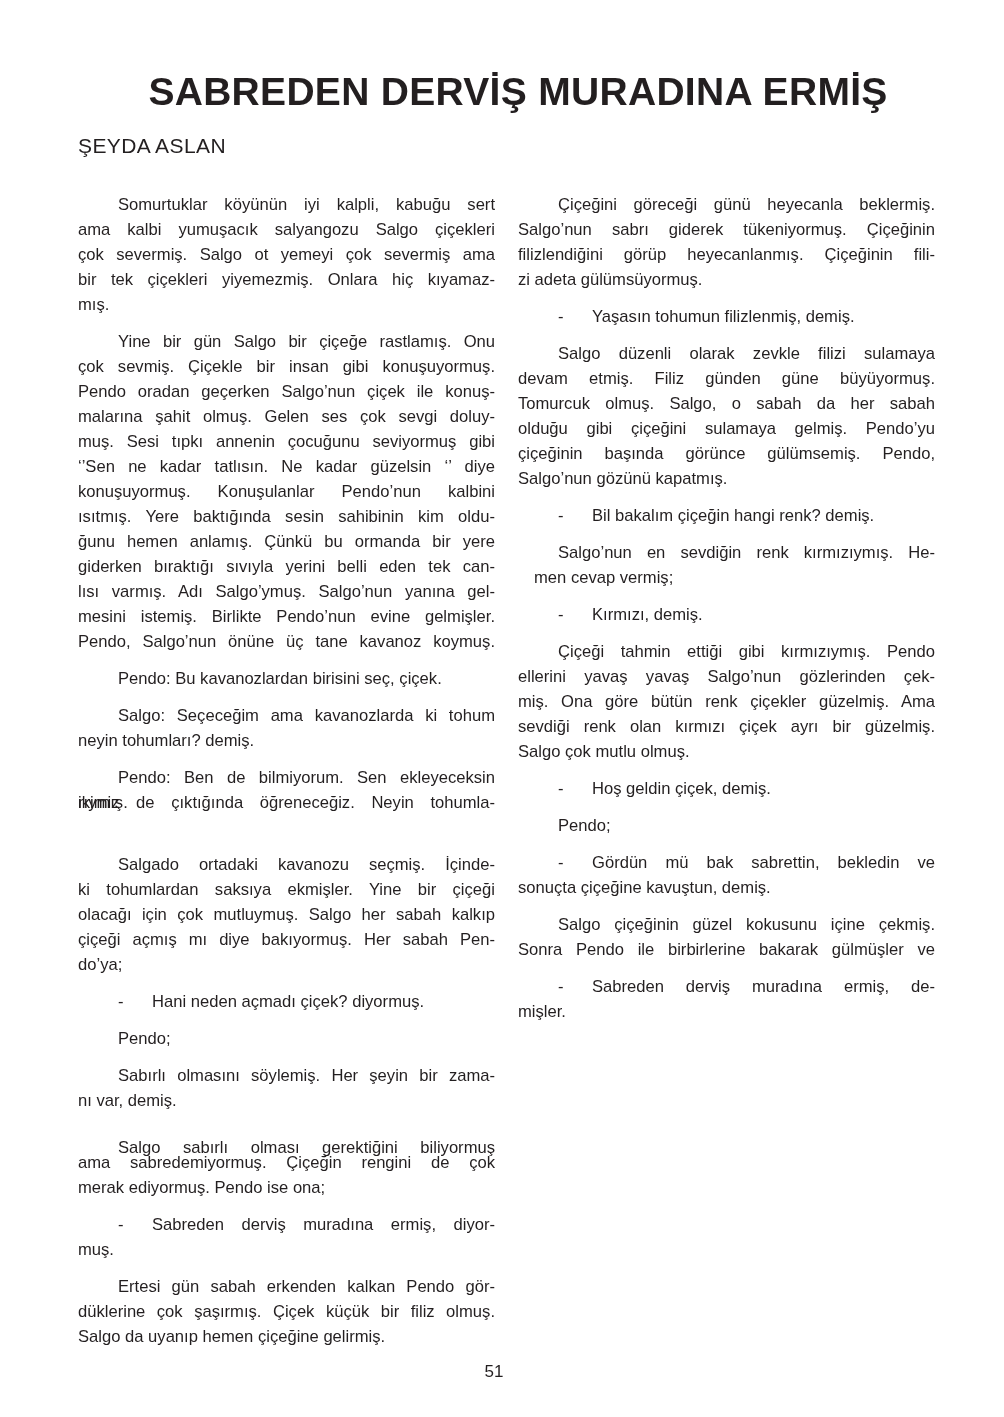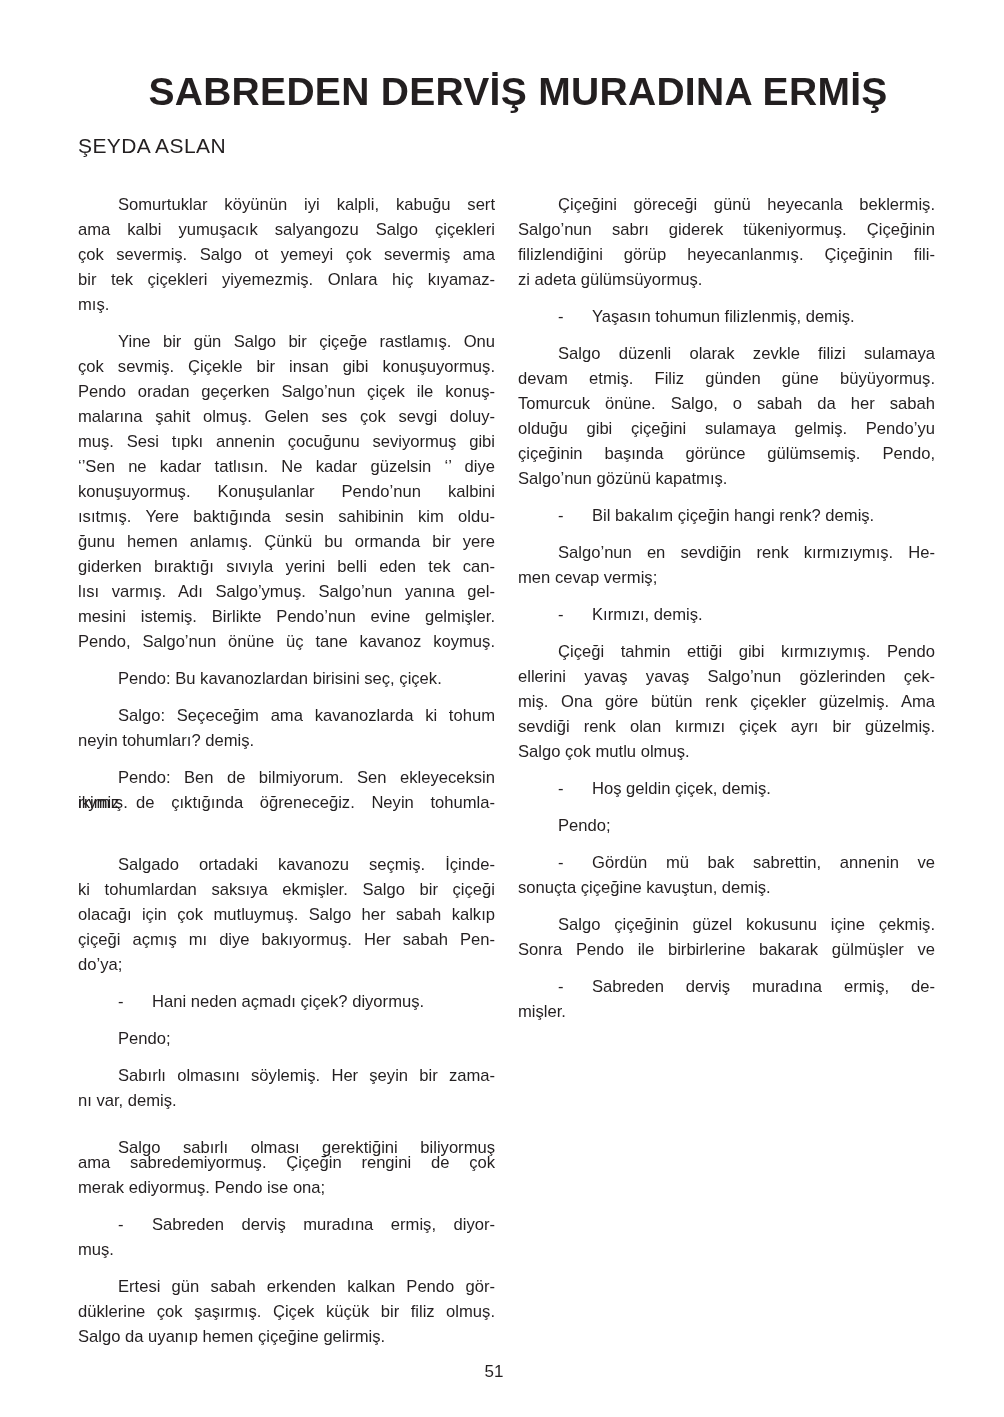--- a/index.html
+++ b/index.html
@@ -45,21 +45,21 @@
     <div class="line j" style="top: 387px;">lısı varmış. Adı Salgo’ymuş. Salgo’nun yanına gel-</div>
     <div class="line j" style="top: 412px;">mesini istemiş. Birlikte Pendo’nun evine gelmişler.</div>
     <div class="line j" style="top: 437px;">Pendo, Salgo’nun önüne üç tane kavanoz koymuş.</div>
     <div class="line ind" style="top: 474px;">Pendo: Bu kavanozlardan birisini seç, çiçek.</div>
     <div class="line j ind" style="top: 511px;">Salgo: Seçeceğim ama kavanozlarda ki tohum</div>
     <div class="line" style="top: 536px;">neyin tohumları? demiş.</div>
     <div class="line j ind" style="top: 573px;">Pendo: Ben de bilmiyorum. Sen ekleyeceksin</div>
     <div class="line j" style="top: 598px;">ikimiz de çıktığında öğreneceğiz. Neyin tohumla-</div>
     <div class="line" style="top: 598px;">rıymış.</div>
     <div class="line j ind" style="top: 660px;">Salgado ortadaki kavanozu seçmiş. İçinde-</div>
-    <div class="line j" style="top: 685px;">ki tohumlardan saksıya ekmişler. Salgo bir çiçeği</div>
+    <div class="line j" style="top: 685px;">ki tohumlardan saksıya ekmişler. Yine bir çiçeği</div>
     <div class="line j" style="top: 710px;">olacağı için çok mutluymuş. Salgo her sabah kalkıp</div>
     <div class="line j" style="top: 735px;">çiçeği açmış mı diye bakıyormuş. Her sabah Pen-</div>
     <div class="line" style="top: 760px;">do’ya;</div>
     <div class="line" style="top: 797px;">
       <span class="dash">-</span>
       <span class="dtext">Hani neden açmadı çiçek? diyormuş.</span>
     </div>
     <div class="line ind" style="top: 834px;">Pendo;</div>
     <div class="line j ind" style="top: 871px;"> Sabırlı olmasını söylemiş. Her şeyin bir zama-</div>
     <div class="line" style="top: 896px;">nı var, demiş.</div>
@@ -79,47 +79,47 @@
     <div class="line j ind" style="top: 0px;">Çiçeğini göreceği günü heyecanla beklermiş.</div>
     <div class="line j" style="top: 25px;">Salgo’nun sabrı giderek tükeniyormuş. Çiçeğinin</div>
     <div class="line j" style="top: 50px;">filizlendiğini görüp heyecanlanmış. Çiçeğinin   fili-</div>
     <div class="line" style="top: 75px;">zi adeta gülümsüyormuş.</div>
     <div class="line" style="top: 112px;">
       <span class="dash">-</span>
       <span class="dtext">Yaşasın tohumun filizlenmiş, demiş.</span>
     </div>
     <div class="line j ind" style="top: 149px;">Salgo düzenli olarak zevkle filizi sulamaya</div>
     <div class="line j" style="top: 174px;">devam etmiş. Filiz günden güne büyüyormuş.</div>
-    <div class="line j" style="top: 199px;">Tomurcuk önüne. Salgo, o sabah da her sabah</div>
+    <div class="line j" style="top: 199px;">Tomurcuk olmuş. Salgo, o sabah da her sabah</div>
     <div class="line j" style="top: 224px;">olduğu gibi çiçeğini sulamaya gelmiş. Pendo’yu</div>
     <div class="line j" style="top: 249px;">çiçeğinin başında görünce gülümsemiş. Pendo,</div>
     <div class="line" style="top: 274px;">Salgo’nun gözünü kapatmış.</div>
     <div class="line" style="top: 311px;">
       <span class="dash">-</span>
       <span class="dtext">Bil bakalım çiçeğin hangi renk? demiş.</span>
     </div>
     <div class="line j ind" style="top: 348px;">Salgo’nun en sevdiğin renk kırmızıymış. He-</div>
-    <div class="line" style="top: 373px;">men cevap vermiş;</div>
+    <div class="line" style="top: 373px; margin-left: 16px;">men cevap vermiş;</div>
     <div class="line" style="top: 410px;">
       <span class="dash">-</span>
       <span class="dtext"> Kırmızı, demiş.</span>
     </div>
     <div class="line j ind" style="top: 447px;">Çiçeği tahmin ettiği gibi kırmızıymış. Pendo</div>
     <div class="line j" style="top: 472px;">ellerini yavaş yavaş Salgo’nun gözlerinden çek-</div>
     <div class="line j" style="top: 497px;">miş.  Ona göre bütün renk çiçekler güzelmiş. Ama</div>
     <div class="line j" style="top: 522px;">sevdiği renk olan kırmızı çiçek ayrı bir güzelmiş.</div>
     <div class="line" style="top: 547px;">Salgo çok mutlu olmuş.</div>
     <div class="line" style="top: 584px;">
       <span class="dash">-</span>
       <span class="dtext">Hoş geldin çiçek, demiş.</span>
     </div>
     <div class="line ind" style="top: 621px;">Pendo;</div>
     <div class="line" style="top: 658px;">
       <span class="dash">-</span>
-      <span class="dtext j">Gördün mü bak sabrettin, annenin ve</span>
+      <span class="dtext j">Gördün mü bak sabrettin, bekledin ve</span>
     </div>
     <div class="line" style="top: 683px;">sonuçta çiçeğine kavuştun, demiş.</div>
     <div class="line j ind" style="top: 720px;">Salgo çiçeğinin güzel kokusunu içine çekmiş.</div>
     <div class="line j" style="top: 745px;">Sonra Pendo ile birbirlerine bakarak gülmüşler ve</div>
     <div class="line" style="top: 782px;">
       <span class="dash">-</span>
       <span class="dtext j">Sabreden derviş muradına ermiş, de-</span>
     </div>
     <div class="line" style="top: 807px;">mişler.</div>
   </div>

